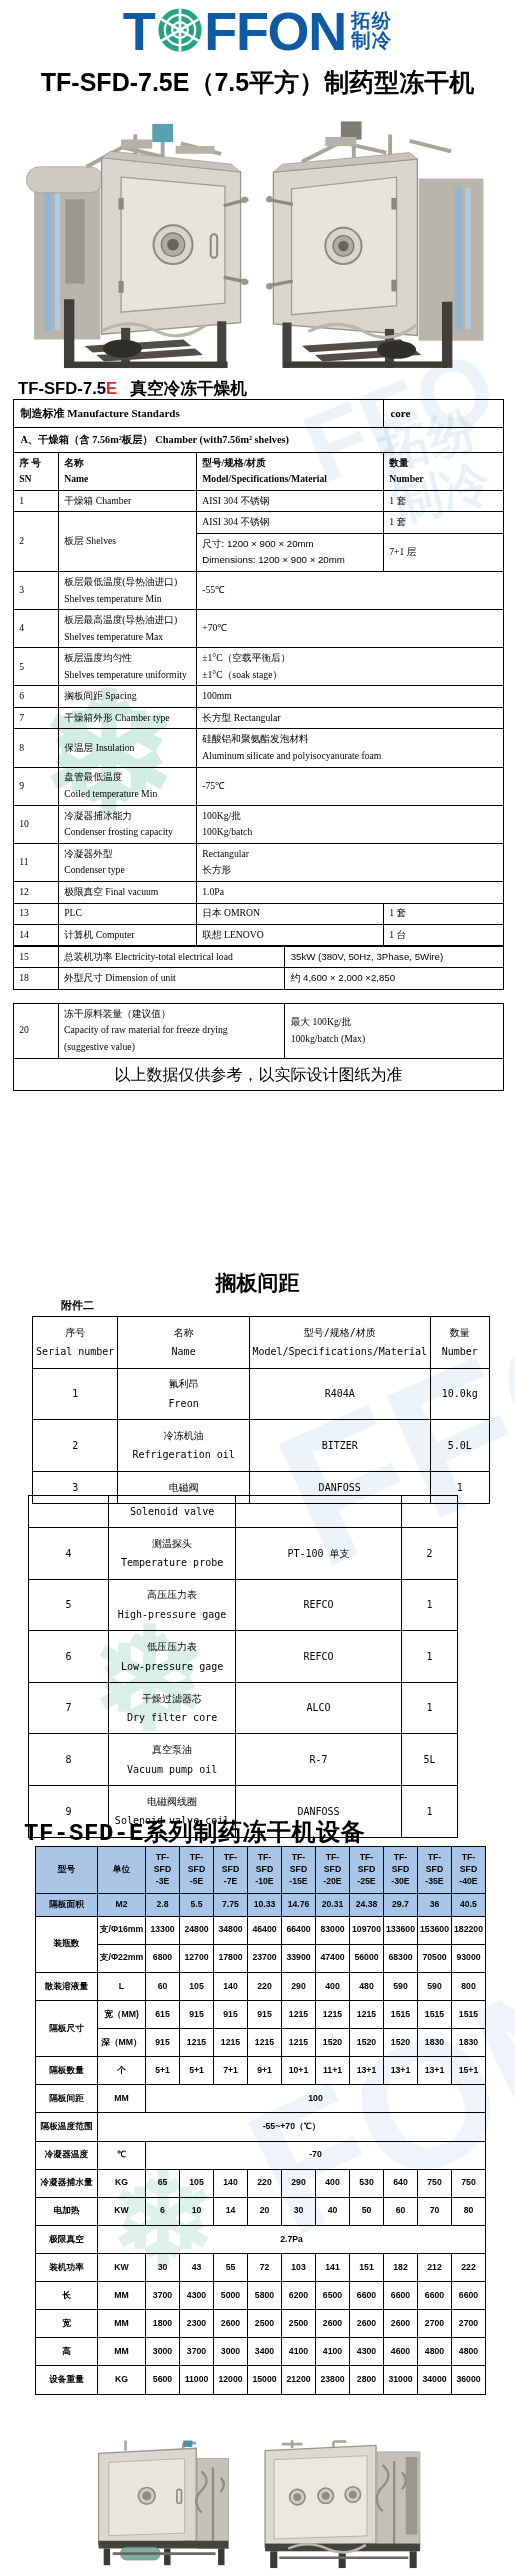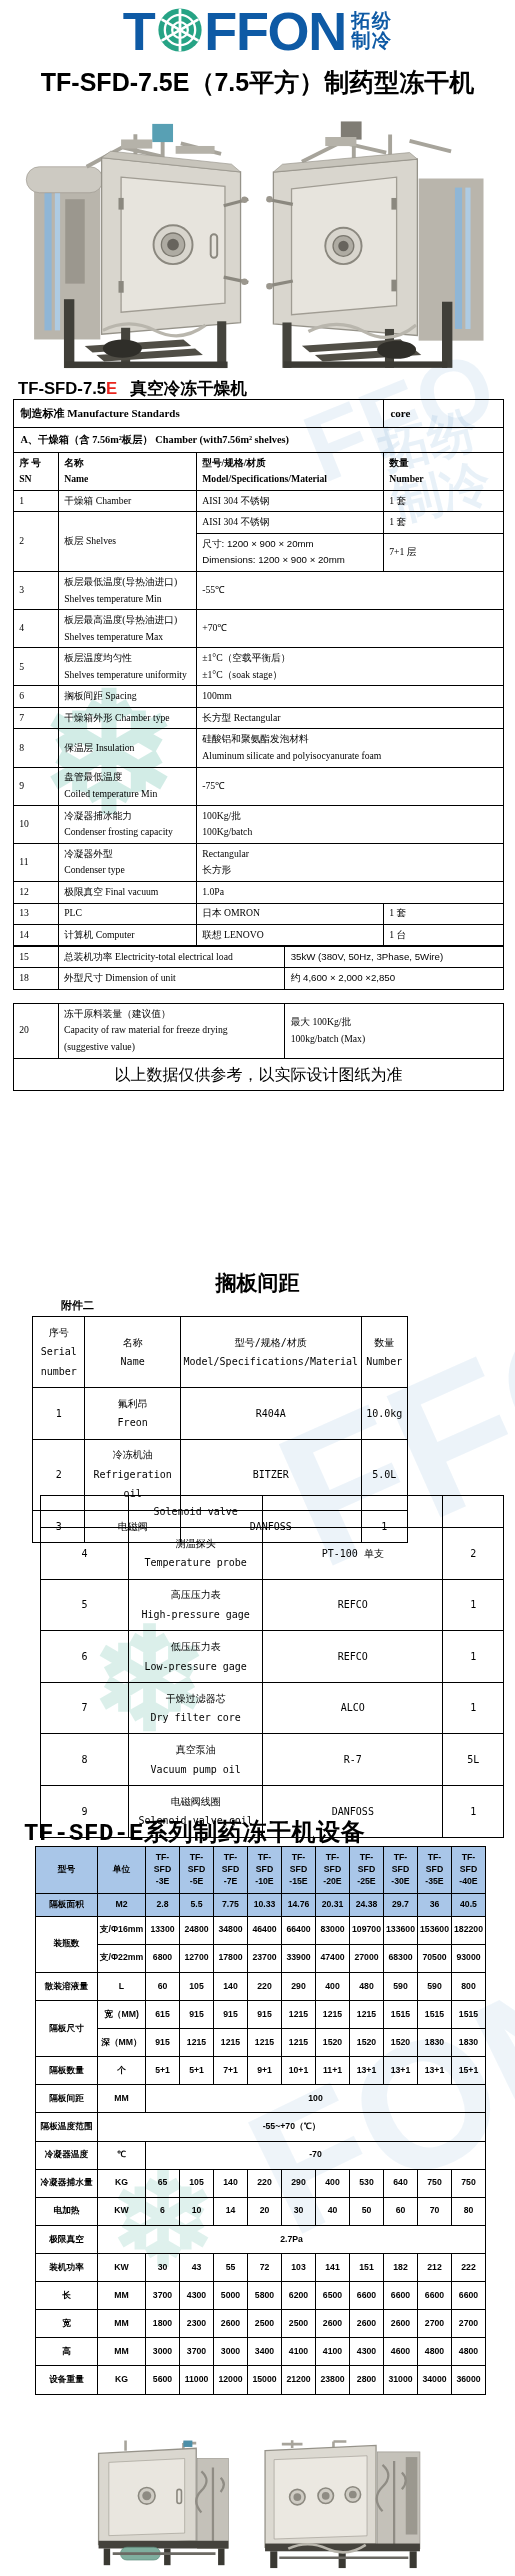--- a/index.html
+++ b/index.html
@@ -39,22 +39,22 @@
   .grp{font-weight:bold;font-size:10.3px;text-align:left !important;padding:3.2px 6.4px}
   .hd{font-weight:bold}
   .L{text-align:left !important}
   .sans{font-family:"Liberation Sans",sans-serif}
   .t2{border:1.3px solid #000;margin-top:-0.6px}
   .t3{border:1.3px solid #000;margin-top:13px}
   .note{text-align:center !important;font-size:16px}
   
   #spares-title{top:1269px;left:0;width:515px;text-align:center;font-weight:bold;font-size:21px;z-index:1}
   #attach2{top:1298px;left:61px;font-weight:bold;font-size:11px;z-index:1}
-  #spare1-wrap{top:1316px;left:32px;width:376px}
-  #spare2-wrap{top:1495px;left:40px;width:464px}
+  #spare1-wrap{top:1316px;left:32px;width:458px}
+  #spare2-wrap{top:1495px;left:28px;width:430px}
   .tSp{border:1px solid #000}
   .tSp td{text-align:center;font-size:10px;padding:5.8px 2.6px;line-height:1.95;
           font-family:"DejaVu Sans Mono","Liberation Serif",monospace}
   
   #series-title{top:1816px;left:24px;font-family:Liberation Mono, monospace;font-weight:bold;
                 font-size:24px;letter-spacing:0.6px;z-index:1}
   #series-wrap{top:1846px;left:35px;width:451px}
   .tS{border:1px solid #000}
   .tS td{font-family:"Liberation Sans",sans-serif;font-weight:bold;text-align:center;
          font-size:8.7px;padding:7.7px 1.3px;line-height:1.35}
@@ -511,21 +511,21 @@
           <td>182200</td>
         </tr>
         <tr>
           <td>支/Φ22mm</td>
           <td>6800</td>
           <td>12700</td>
           <td>17800</td>
           <td>23700</td>
           <td>33900</td>
           <td>47400</td>
-          <td>27000</td>
+          <td>56000</td>
           <td>68300</td>
           <td>70500</td>
           <td>93000</td>
         </tr>
         <tr>
           <td>散装溶液量</td>
           <td>L</td>
           <td>60</td>
           <td>105</td>
           <td>140</td>

